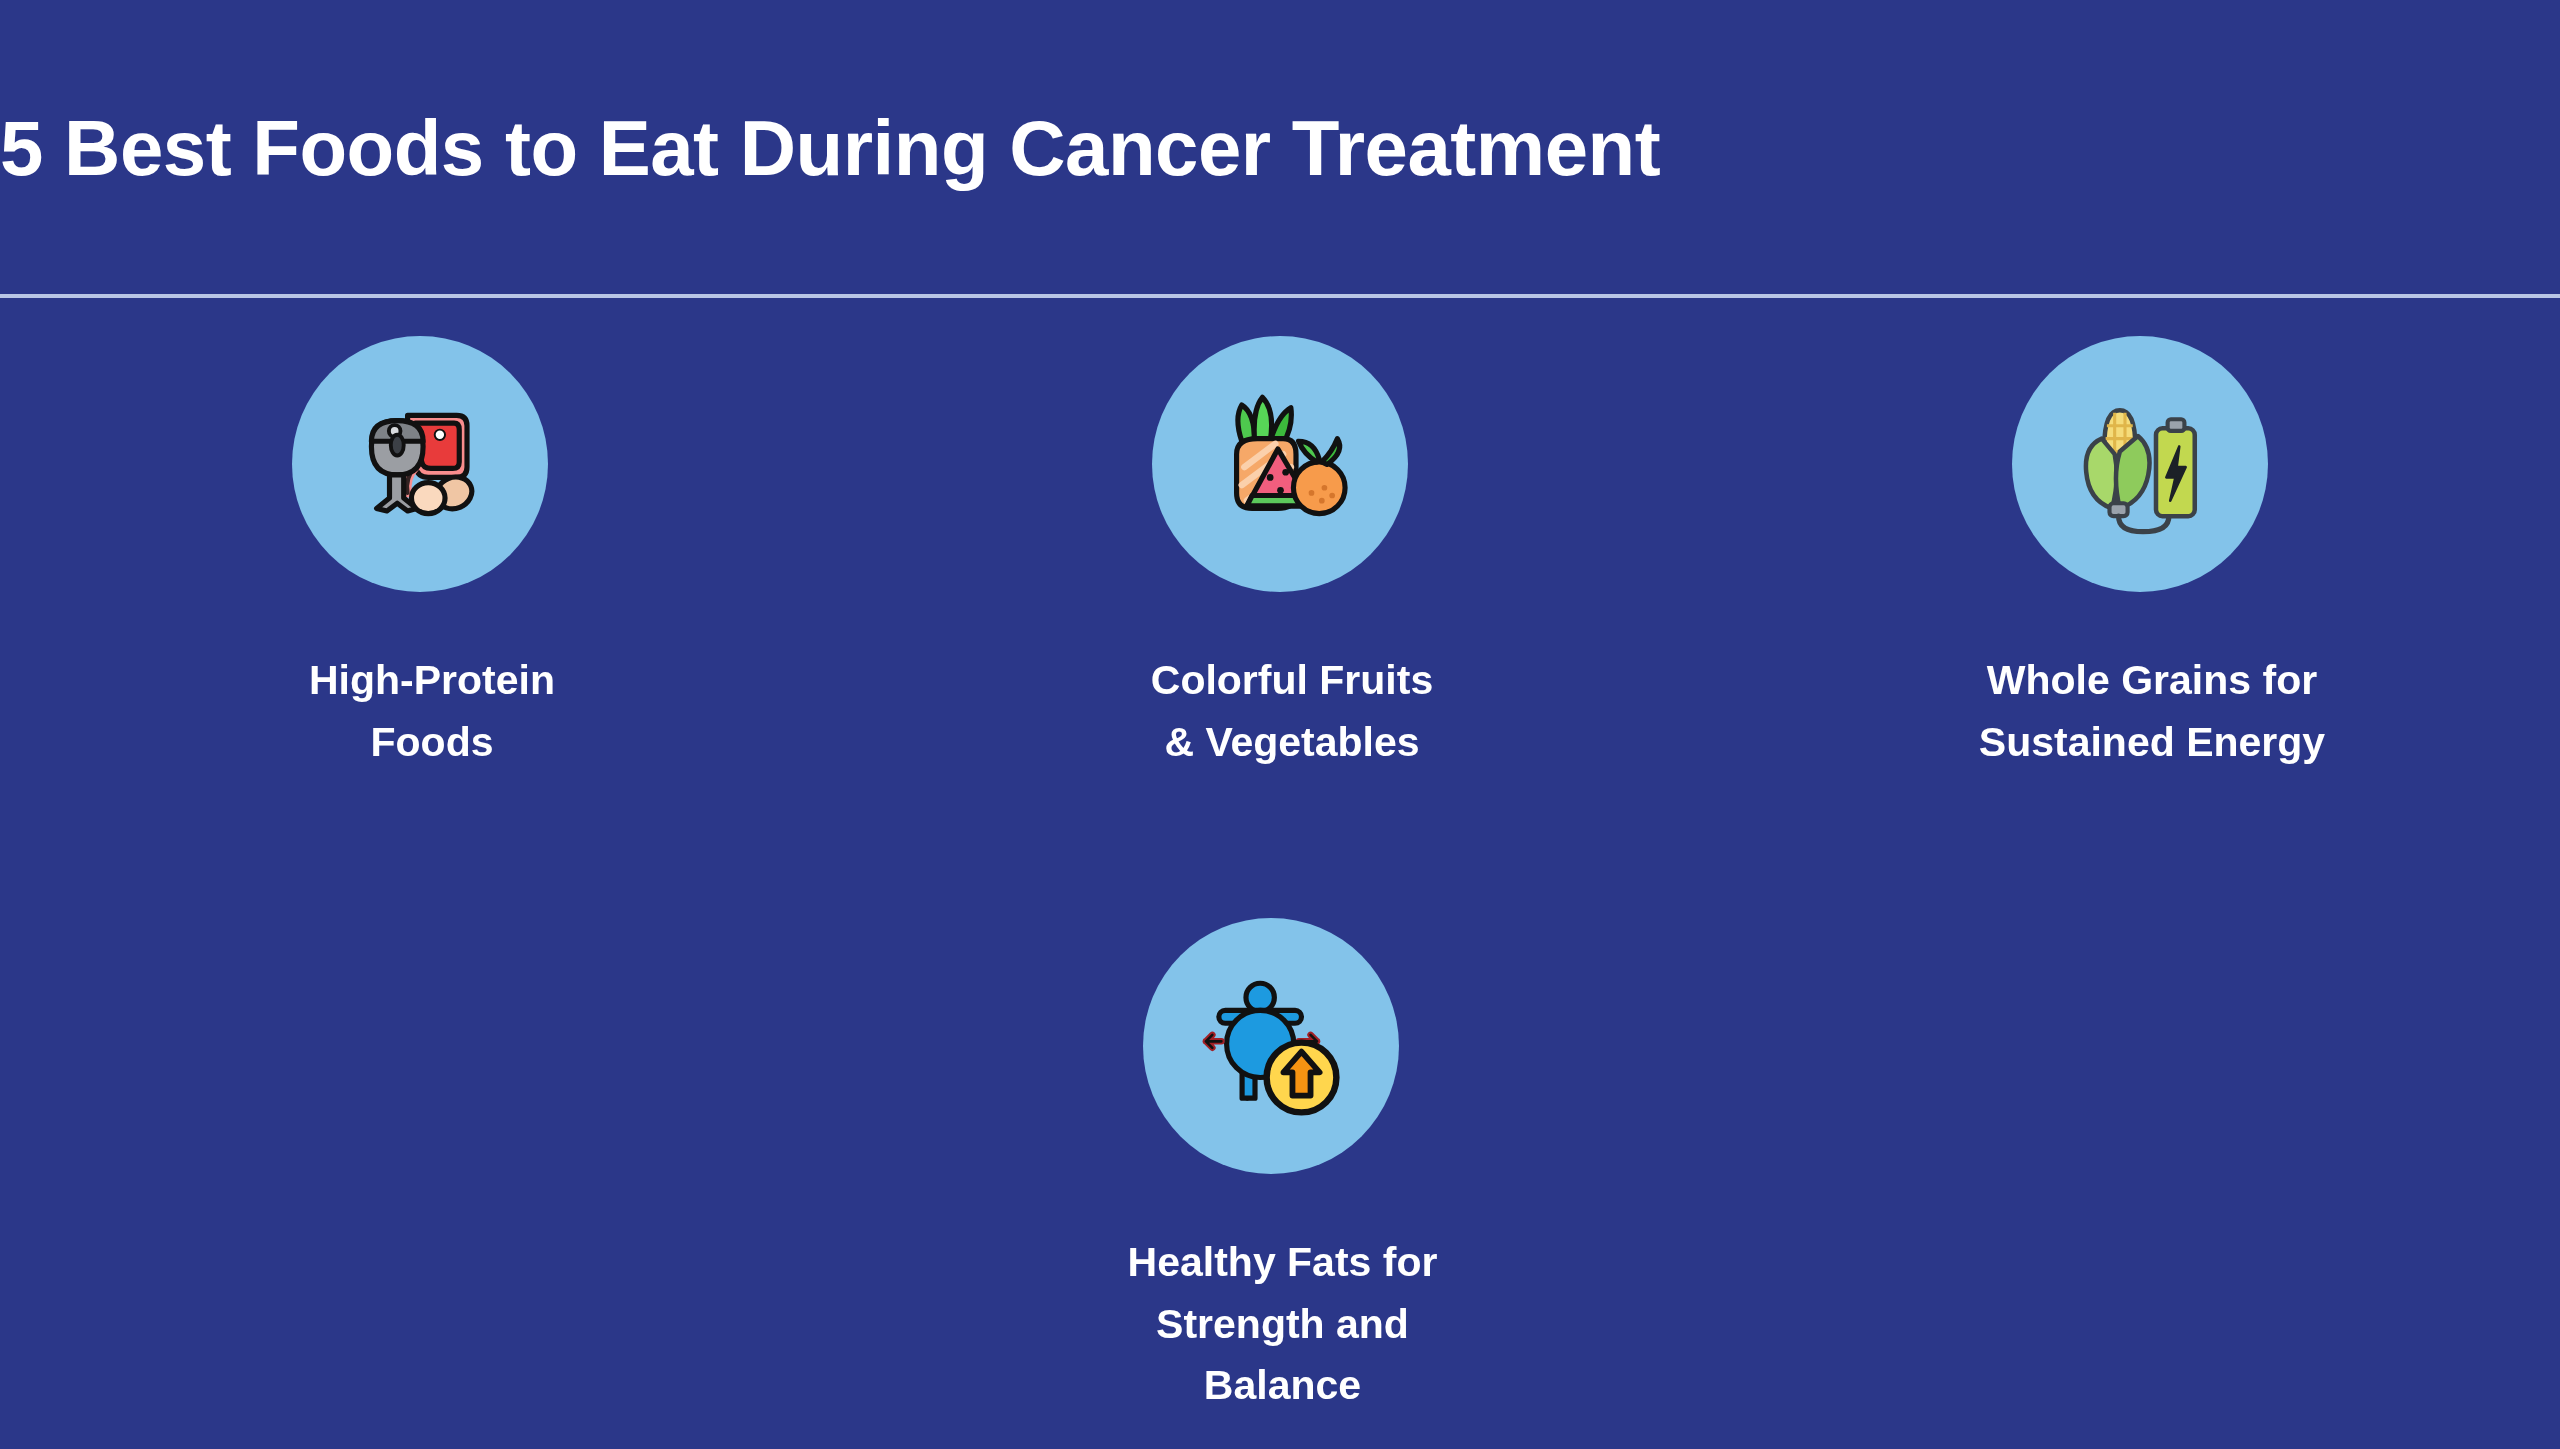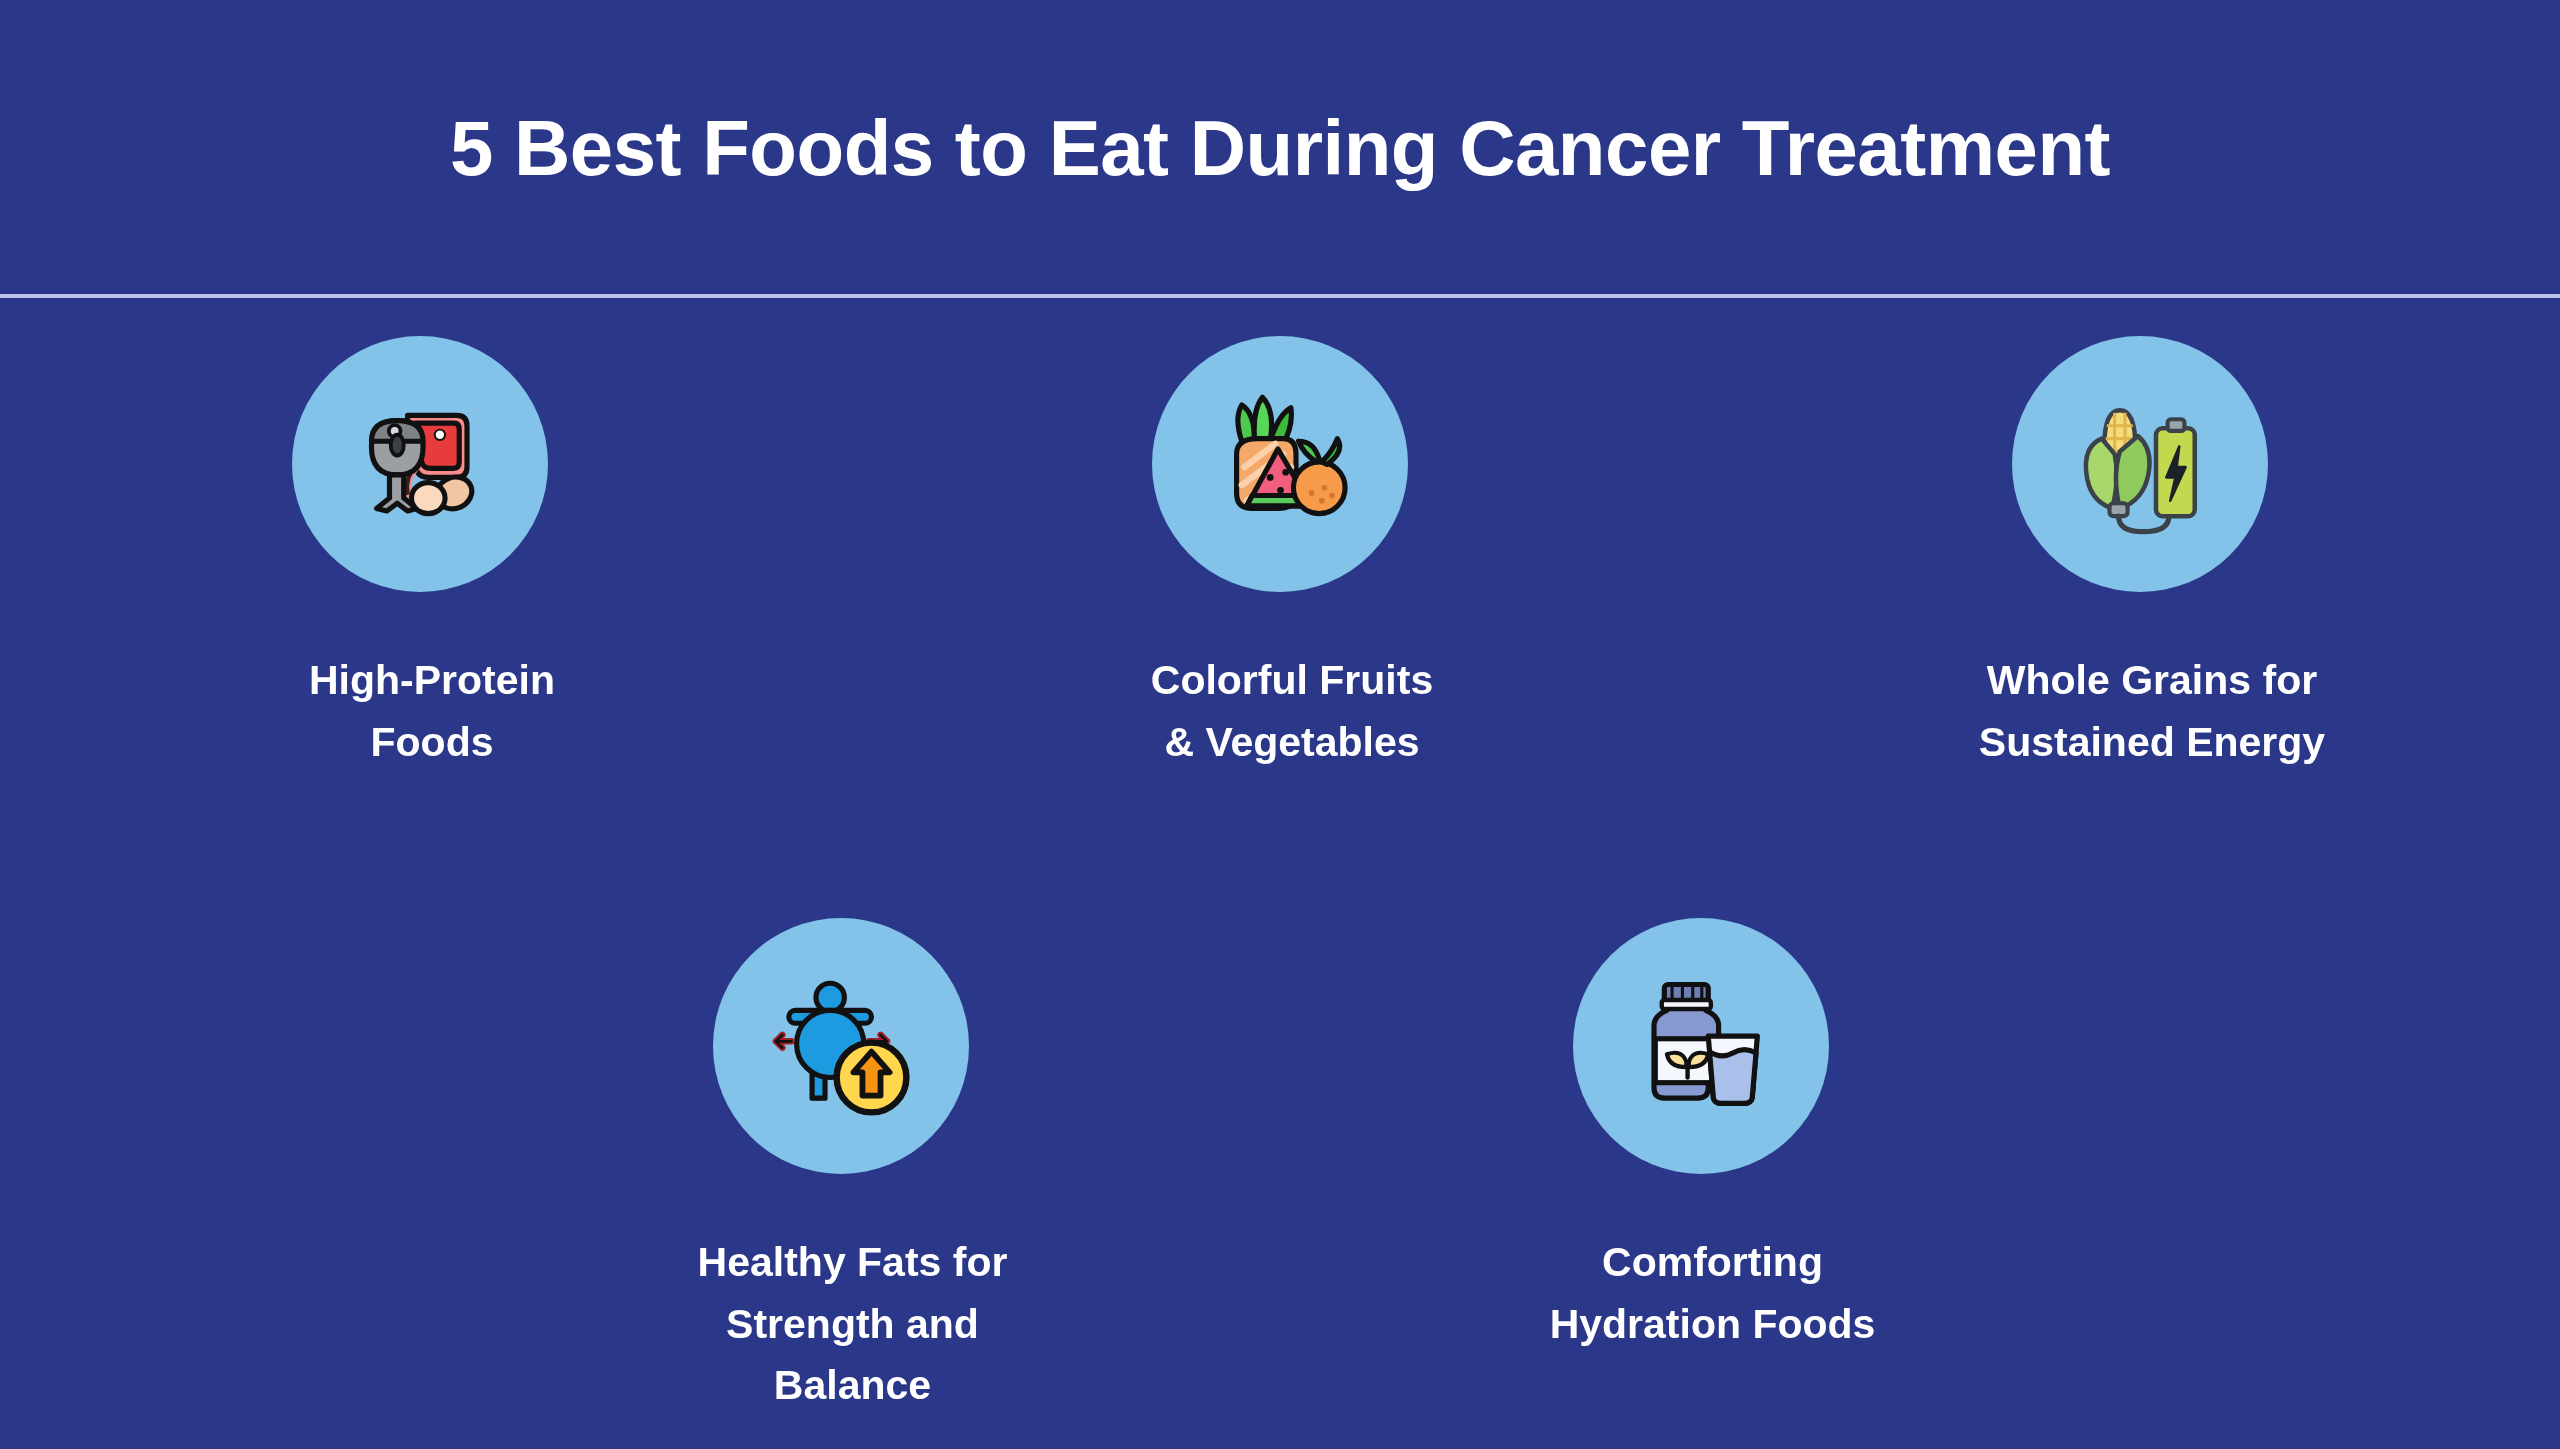--- a/index.html
+++ b/index.html
@@ -17,21 +17,20 @@
   }
 
   
   .header {
     position: absolute;
     left: 0; top: 0;
     width: 2560px;
     height: 296px;
     display: flex;
     align-items: center;
-    justify-content: center;
   }
 
   .page-title {
     color: #ffffff;
     font-size: 78px;
     font-weight: bold;
     letter-spacing: -0.5px;
     text-align: center;
     line-height: 1;
     white-space: nowrap;
@@ -230,39 +229,14 @@
 
             <circle cx="84" cy="84" r="27" fill="#ffd64d" stroke="#111" stroke-width="5"></circle>
             <path d="M84 64 L98 80 L91 80 L91 98 L77 98 L77 80 L70 80 Z" fill="#f59312" stroke="#111" stroke-width="4.5" stroke-linejoin="round"></path>
           </svg>
         </span>
       </div>
       <div class="card-label">Healthy Fats for
 Strength and Balance</div>
     </div>
 
-    <div class="card">
-      <div class="icon-circle">
-        <span>
-          <svg viewBox="0 0 120 120" xmlns="http://www.w3.org/2000/svg">
-
-            <path d="M24 44 Q24 36 34 32 L34 22 L64 22 L64 32 Q74 36 74 44 L74 52 Q66 56 66 62 L66 92 Q66 100 58 100 L32 100 Q24 100 24 92 L24 62 Q24 56 24 52 Z" fill="#8699d1" stroke="#111" stroke-width="4" stroke-linejoin="round"></path>
-
-            <rect x="32" y="12" width="34" height="14" rx="3" fill="#6d7fb5" stroke="#111" stroke-width="4"></rect>
-            <path d="M38 12 V26 M46 12 V26 M54 12 V26 M61 12 V26" stroke="#111" stroke-width="2.4"></path>
-            <rect x="30" y="24" width="38" height="7" rx="2" fill="#f4f7fd" stroke="#111" stroke-width="3.4"></rect>
-
-            <rect x="25" y="54" width="48" height="34" fill="#f4f7fd" stroke="#111" stroke-width="4"></rect>
-
-            <path d="M49 76 Q36 76 34 66 Q46 62 49 72 Z" fill="#fbdf9a" stroke="#111" stroke-width="3.2" stroke-linejoin="round"></path>
-            <path d="M51 76 Q64 76 66 66 Q54 62 51 72 Z" fill="#fbdf9a" stroke="#111" stroke-width="3.2" stroke-linejoin="round"></path>
-            <path d="M50 72 L50 84" fill="none" stroke="#111" stroke-width="3.4" stroke-linecap="round"></path>
-
-            <path d="M66 52 L104 52 L100 100 Q99 104 94 104 L76 104 Q71 104 70 100 Z" fill="#f4f7fd" stroke="#111" stroke-width="4" stroke-linejoin="round"></path>
-            <path d="M67 64 Q76 70 85 65 Q94 60 103 65 L100 100 Q99 104 94 104 L76 104 Q71 104 70 100 Z" fill="#a9c0ea" stroke="#111" stroke-width="4" stroke-linejoin="round"></path>
-          </svg>
-        </span>
-      </div>
-      <div class="card-label">Comforting
-Hydration Foods</div>
-    </div>
   </div>
 </div>
 
 </body></html>

